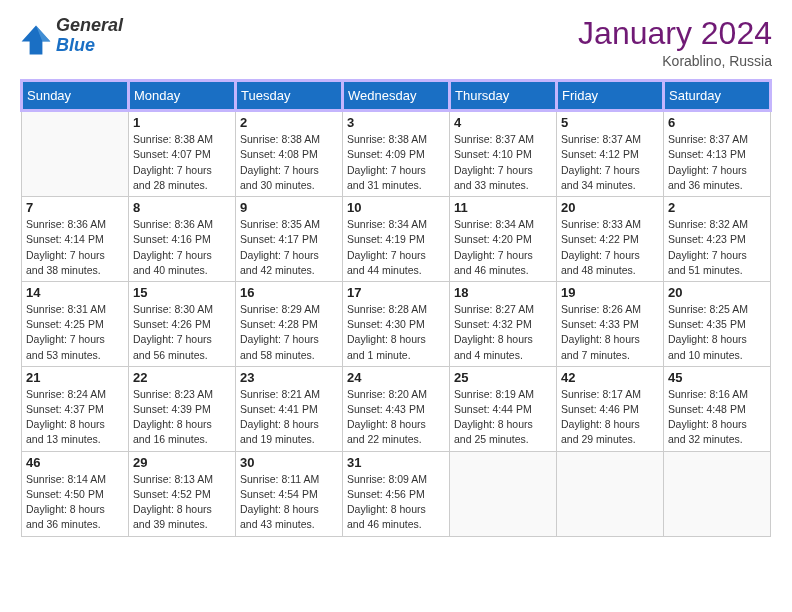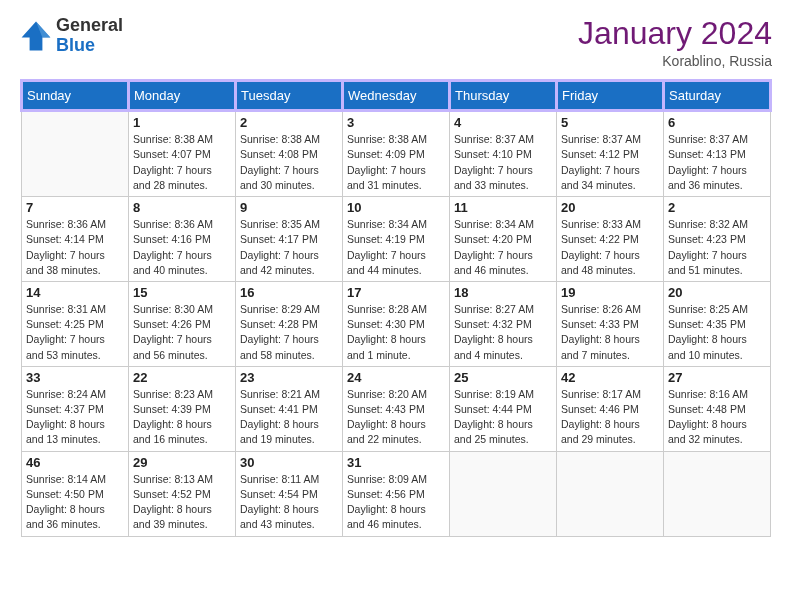--- a/index.html
+++ b/index.html
@@ -17,21 +17,22 @@
       padding: 16px 20px 10px 20px;
     }
     .header {
       display: flex;
       justify-content: space-between;
       align-items: flex-start;
       margin-bottom: 10px;
     }
     .logo {
       display: flex;
-      align-items: center;
+      align-items: flex-end;
+      font-style: italic;
     }
     .logo-text {
       display: flex;
       flex-direction: column;
       line-height: 1.1;
     }
     .logo-general {
       font-size: 18px;
       font-weight: bold;
       color: #333;
@@ -213,21 +214,21 @@
             <span class="day-num">19</span>
             <div class="day-info">Sunrise: 8:26 AM<br>Sunset: 4:33 PM<br>Daylight: 8 hours<br>and 7 minutes.</div>
           </td>
           <td>
             <span class="day-num">20</span>
             <div class="day-info">Sunrise: 8:25 AM<br>Sunset: 4:35 PM<br>Daylight: 8 hours<br>and 10 minutes.</div>
           </td>
         </tr>
         <tr>
           <td>
-            <span class="day-num">33</span>
+            <span class="day-num">21</span>
             <div class="day-info">Sunrise: 8:24 AM<br>Sunset: 4:37 PM<br>Daylight: 8 hours<br>and 13 minutes.</div>
           </td>
           <td>
             <span class="day-num">22</span>
             <div class="day-info">Sunrise: 8:23 AM<br>Sunset: 4:39 PM<br>Daylight: 8 hours<br>and 16 minutes.</div>
           </td>
           <td>
             <span class="day-num">23</span>
             <div class="day-info">Sunrise: 8:21 AM<br>Sunset: 4:41 PM<br>Daylight: 8 hours<br>and 19 minutes.</div>
           </td>
@@ -237,21 +238,21 @@
           </td>
           <td>
             <span class="day-num">25</span>
             <div class="day-info">Sunrise: 8:19 AM<br>Sunset: 4:44 PM<br>Daylight: 8 hours<br>and 25 minutes.</div>
           </td>
           <td>
             <span class="day-num">42</span>
             <div class="day-info">Sunrise: 8:17 AM<br>Sunset: 4:46 PM<br>Daylight: 8 hours<br>and 29 minutes.</div>
           </td>
           <td>
-            <span class="day-num">27</span>
+            <span class="day-num">45</span>
             <div class="day-info">Sunrise: 8:16 AM<br>Sunset: 4:48 PM<br>Daylight: 8 hours<br>and 32 minutes.</div>
           </td>
         </tr>
         <tr>
           <td>
             <span class="day-num">46</span>
             <div class="day-info">Sunrise: 8:14 AM<br>Sunset: 4:50 PM<br>Daylight: 8 hours<br>and 36 minutes.</div>
           </td>
           <td>
             <span class="day-num">29</span>

